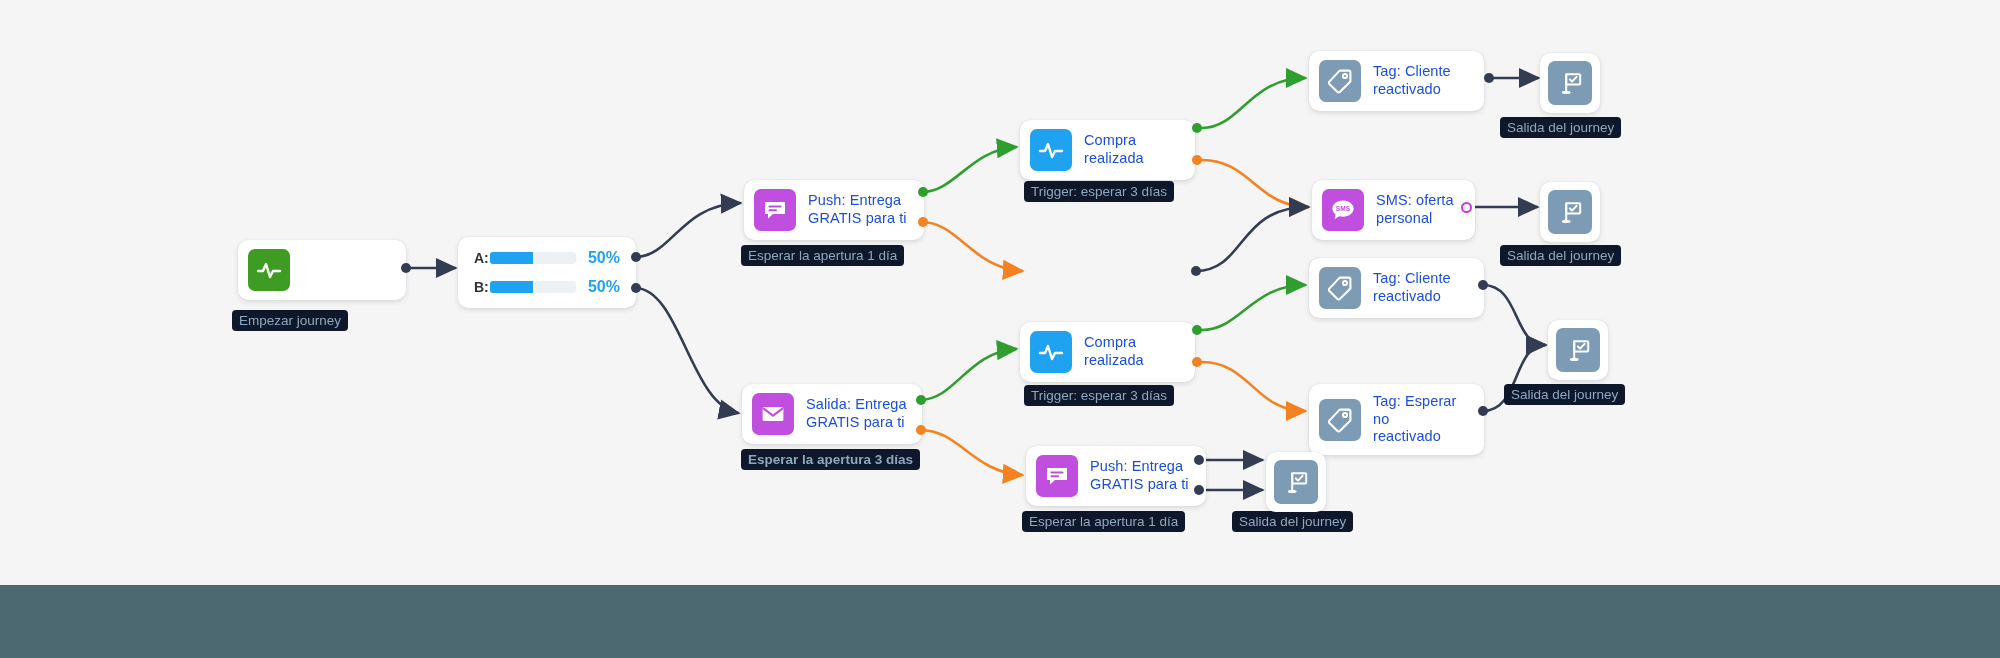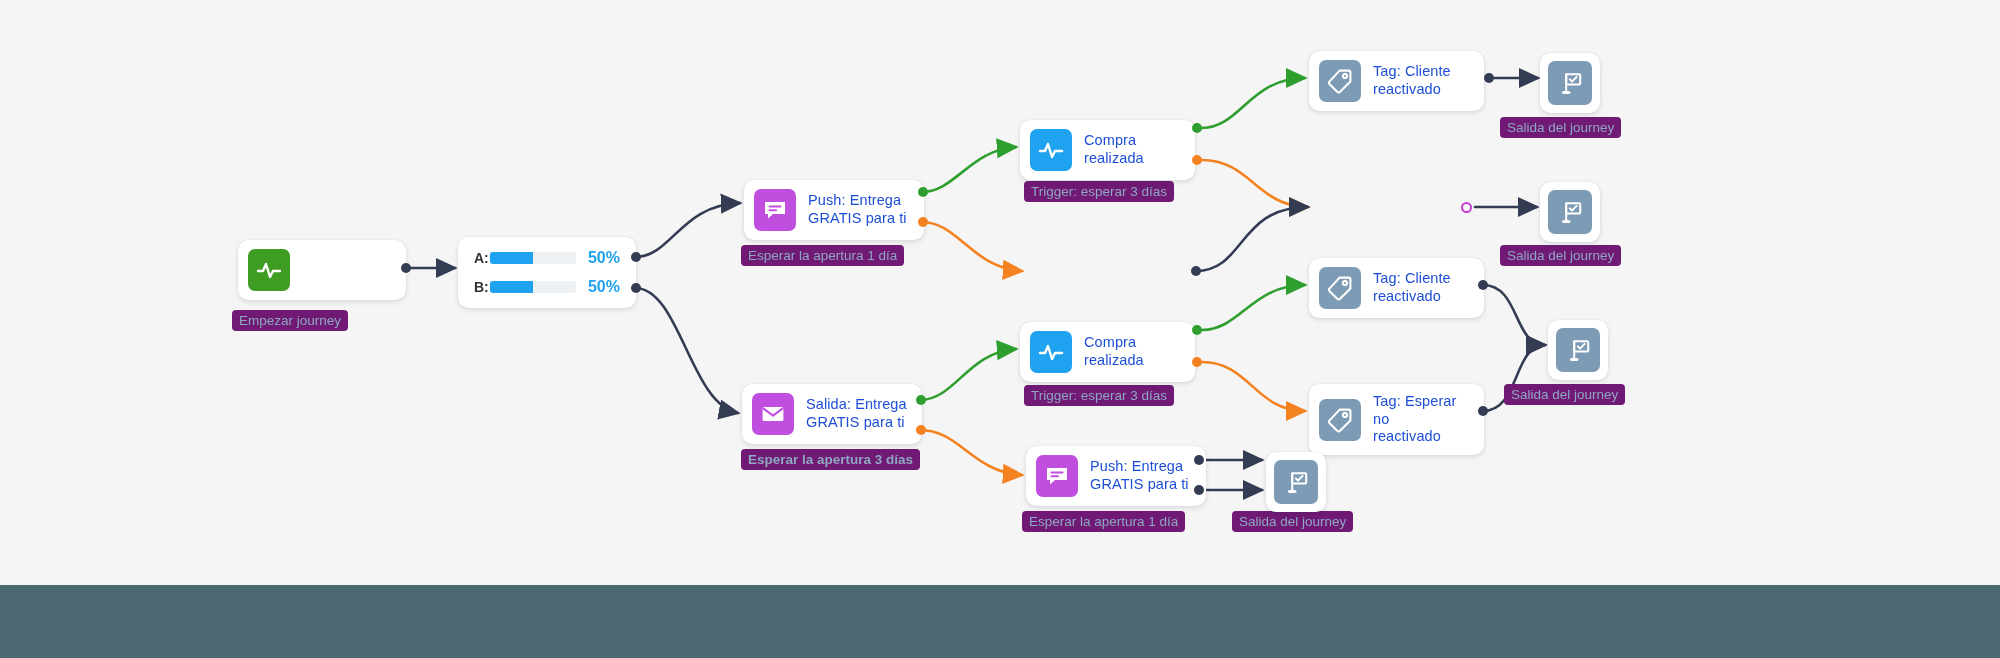--- a/index.html
+++ b/index.html
@@ -45,21 +45,21 @@
   }
   .node.square {
     padding:8px;
   }
   .node.square .ic { margin:0; }
 
   .caption {
     position:absolute;
     font-size:13.5px;
     color:#8ea7c0;
-    background:#701a75;
+    background:#0f172a;
     border-radius:4px;
     padding:3px 7px;
     white-space:nowrap;
     z-index:4;
   }
 
   
   .abnode {
     position:absolute;
     background:#ffffff;
@@ -229,20 +229,30 @@
       <svg width="27" height="27" viewBox="0 0 27 27">
           <rect x="9.2" y="4.2" width="14" height="10.4" rx="1" fill="none" stroke="#fff" stroke-width="2"></rect>
           <path d="M12.8 9.4 L15 11.6 L19.6 6.9" fill="none" stroke="#fff" stroke-width="2" stroke-linecap="round" stroke-linejoin="round"></path>
           <path d="M9.2 4.2 V21.4" stroke="#fff" stroke-width="2" stroke-linecap="round"></path>
           <ellipse cx="9.2" cy="22.4" rx="4.4" ry="1.7" fill="#fff"></ellipse>
         </svg>
     </span>
   </div>
   <div class="caption" style="left:1500px; top:117px;">Salida del journey</div>
 
+  <div class="node" style="left:1312px; top:180px; width:163px;">
+    <span class="ic" style="background:#c04fe0;">
+      <svg width="26" height="26" viewBox="0 0 26 26">
+          <path d="M13 3.4 C19.2 3.4 23.6 7.1 23.6 11.6 C23.6 16.1 19.2 19.8 13 19.8 C11.6 19.8 10.3 19.6 9.1 19.3 L4.6 22.2 L5.6 17.6 C3.6 16.1 2.4 14 2.4 11.6 C2.4 7.1 6.8 3.4 13 3.4 Z" fill="#fff"></path>
+          <text x="13" y="14.3" font-family="Liberation Sans, sans-serif" font-size="6.6" font-weight="bold" fill="#c04fe0" text-anchor="middle">SMS</text>
+        </svg>
+    </span>
+    <span class="txt">SMS: oferta
+personal</span>
+  </div>
   <div class="dot magenta" style="left:1461px; top:202px;"></div>
 
   <div class="node square" style="left:1540px; top:182px;">
     <span class="ic" style="background:#7d9bb5; width:44px; height:44px; flex-basis:44px;">
       <svg width="27" height="27" viewBox="0 0 27 27">
           <rect x="9.2" y="4.2" width="14" height="10.4" rx="1" fill="none" stroke="#fff" stroke-width="2"></rect>
           <path d="M12.8 9.4 L15 11.6 L19.6 6.9" fill="none" stroke="#fff" stroke-width="2" stroke-linecap="round" stroke-linejoin="round"></path>
           <path d="M9.2 4.2 V21.4" stroke="#fff" stroke-width="2" stroke-linecap="round"></path>
           <ellipse cx="9.2" cy="22.4" rx="4.4" ry="1.7" fill="#fff"></ellipse>
         </svg>

